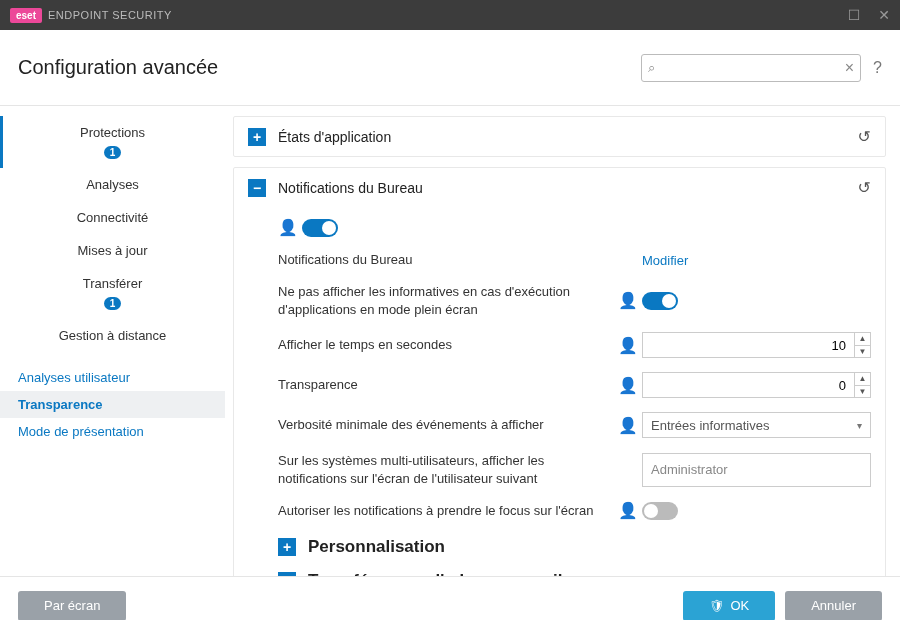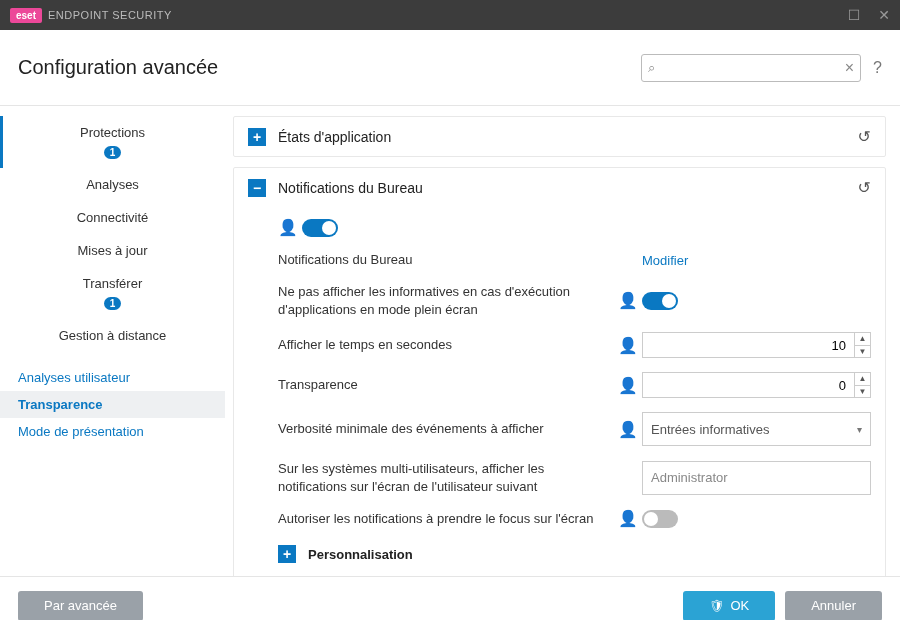--- a/index.html
+++ b/index.html
@@ -55,28 +55,28 @@
     .toggle.off .toggle-knob { left: 2px; }
 
     .link { color: #0a78c2; font-size: 13px; cursor: pointer; }
 
     .num-input { flex: 1; height: 26px; border: 1px solid #ccc; display: flex; align-items: center; }
     .num-input input { flex: 1; border: none; outline: none; text-align: right; padding: 0 8px; font-size: 13px; }
     .spinner { width: 16px; display: flex; flex-direction: column; border-left: 1px solid #ccc; }
     .spinner span { flex: 1; font-size: 8px; text-align: center; color: #555; cursor: pointer; line-height: 1.4; }
     .spinner span:first-child { border-bottom: 1px solid #ccc; }
 
-    .select-input { flex: 1; height: 34px; border: 1px solid #ccc; display: flex; align-items: center; padding: 0 8px; font-size: 13px; color: #555; cursor: pointer; }
+    .select-input { flex: 1; height: 26px; border: 1px solid #ccc; display: flex; align-items: center; padding: 0 8px; font-size: 13px; color: #555; cursor: pointer; }
     .select-input .chev { margin-left: auto; font-size: 10px; color: #777; }
 
     .text-input { flex: 1; height: 34px; border: 1px solid #ccc; padding: 12px 8px; font-size: 13px; color: #888; display: flex; align-items: center; }
 
     .sub-section { display: flex; align-items: center; gap: 12px; padding: 10px 0 4px; }
     .sub-section .panel-toggle { }
-    .sub-section-title { font-size: 13px; font-weight: 600; color: #222; }
+    .sub-section-title { font-size: 17px; font-weight: 600; color: #222; }
 
     .footer { height: 58px; border-top: 1px solid #e5e5e5; display: flex; align-items: center; padding: 0 18px; gap: 10px; }
     .btn { height: 30px; padding: 0 26px; border: none; border-radius: 3px; font-size: 13px; cursor: pointer; color: #fff; }
     .btn-default { background: #9aa1a8; }
     .btn-ok { background: #2ba3d4; display: flex; align-items: center; gap: 6px; justify-content: center; }
     .btn-ok::before { content: "🛡"; font-size: 12px; }
     .btn-cancel { background: #9aa1a8; }
     .footer .spacer { flex: 1; }
   </style>
 </head>
@@ -253,17 +253,17 @@
           <div class="sub-section-title">Transférer vers l'adresse e-mail</div>
         </div>
 
       </div>
     </div>
 
   </div>
 </div>
 
 <div class="footer">
-  <button class="btn btn-default">Par avancée</button>
+  <button class="btn btn-default">Par écran</button>
   <div class="spacer"></div>
   <button class="btn btn-ok">OK</button>
   <button class="btn btn-cancel">Annuler</button>
 </div>
 
 </body></html>

